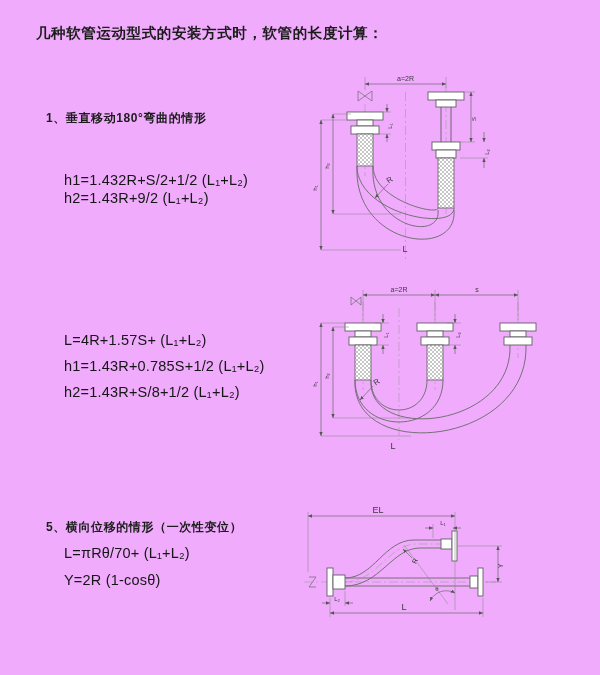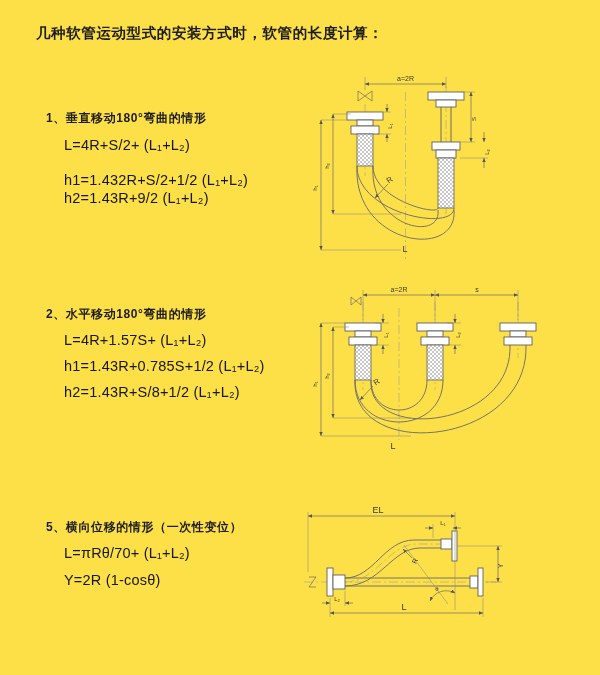--- a/index.html
+++ b/index.html
@@ -1,20 +1,20 @@
 <!DOCTYPE html>
 <html><head>
 <meta charset="utf-8">
 <style>
   html,body{margin:0;padding:0;}
   body{
     width:600px;height:675px;background:#ffffff;position:relative;overflow:hidden;
     font-family:"Liberation Sans","DejaVu Sans",sans-serif;color:#1c1c1c;
   }
-  .sheet{position:absolute;inset:0;background:#fde047;}
+  .sheet{position:absolute;inset:0;background:#f0abfc;}
   .title{position:absolute;left:36px;top:24px;font-size:14.5px;font-weight:bold;letter-spacing:.6px;}
   .sec-heading{position:absolute;font-size:12px;font-weight:bold;letter-spacing:.6px;}
   .formula{position:absolute;font-size:14.5px;letter-spacing:.2px;color:#161616;}
   svg.diag{position:absolute;}
   svg.diag text{fill:#3a3a3a;font-family:"Liberation Sans","DejaVu Sans",sans-serif;}
   .dline{stroke:#6b6b6b;stroke-width:.7;fill:none;}
   .thin{stroke:#8a8a8a;stroke-width:.55;fill:none;}
   .part{stroke:#5f5f5f;stroke-width:.9;fill:#ffffff;}
   .hose{stroke:#6e6e6e;stroke-width:.95;fill:none;}
   .cl{stroke:#9a9a9a;stroke-width:.55;fill:none;stroke-dasharray:9 3 2 3;}
@@ -22,21 +22,20 @@
   .dl7{font-size:7px;} .dl6{font-size:6px;} .dl9{font-size:9px;} .dl8{font-size:8px;}
 </style>
 </head>
 <body>
 
 <div class="sheet">
 
   <div class="title">几种软管运动型式的安装方式时，软管的长度计算：</div>
 
   <div class="sec-heading" style="left:46px;top:110px">1、垂直移动180°弯曲的情形</div>
-  <div class="formula" style="left:64px;top:137px">L=4R+S/2+ (L₁+L₂)</div>
   <div class="formula" style="left:64px;top:172px">h1=1.432R+S/2+1/2 (L₁+L₂)</div>
   <div class="formula" style="left:64px;top:190px">h2=1.43R+9/2 (L₁+L₂)</div>
 
   <svg class="diag" style="left:303px;top:64px" width="212" height="200" viewBox="0 0 212 200">
     <defs>
       <marker id="ar1" markerWidth="7" markerHeight="5" refX="6" refY="2.5" orient="auto-start-reverse">
         <path d="M0,0L6,2.5L0,5z" fill="#555"></path>
       </marker>
       <pattern id="b1" width="4" height="4" patternUnits="userSpaceOnUse">
         <rect width="4" height="4" fill="#fff"></rect>
@@ -113,21 +112,20 @@
     </g>
 
     <g>
       <path class="dline" d="M85,120L72,134" marker-end="url(#ar1)"></path>
       <text class="dl8" x="88" y="118" transform="rotate(-35 88,118)" text-anchor="middle">R</text>
     </g>
 
     <text class="dl9" x="102" y="188" text-anchor="middle">L</text>
   </svg>
 
-  <div class="sec-heading" style="left:46px;top:306px">2、水平移动180°弯曲的情形</div>
   <div class="formula" style="left:64px;top:332px">L=4R+1.57S+ (L₁+L₂)</div>
   <div class="formula" style="left:64px;top:358px">h1=1.43R+0.785S+1/2 (L₁+L₂)</div>
   <div class="formula" style="left:64px;top:384px">h2=1.43R+S/8+1/2 (L₁+L₂)</div>
 
   <svg class="diag" style="left:303px;top:278px" width="242" height="182" viewBox="0 0 242 182">
     <defs>
       <marker id="ar2" markerWidth="7" markerHeight="5" refX="6" refY="2.5" orient="auto-start-reverse">
         <path d="M0,0L6,2.5L0,5z" fill="#555"></path>
       </marker>
       <pattern id="b2" width="4" height="4" patternUnits="userSpaceOnUse">

